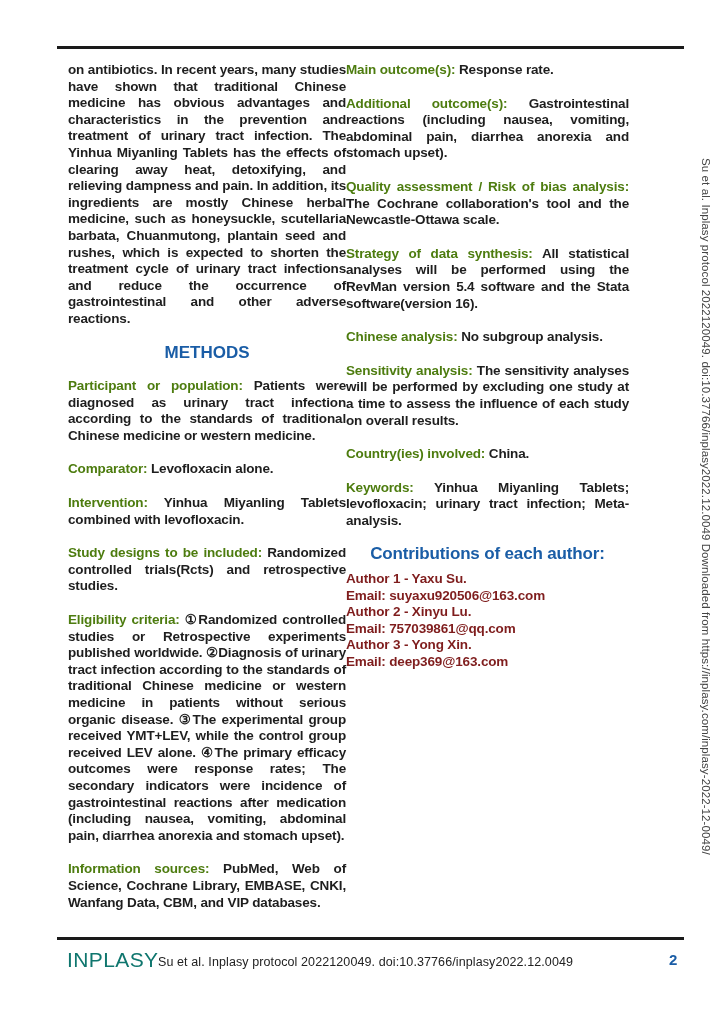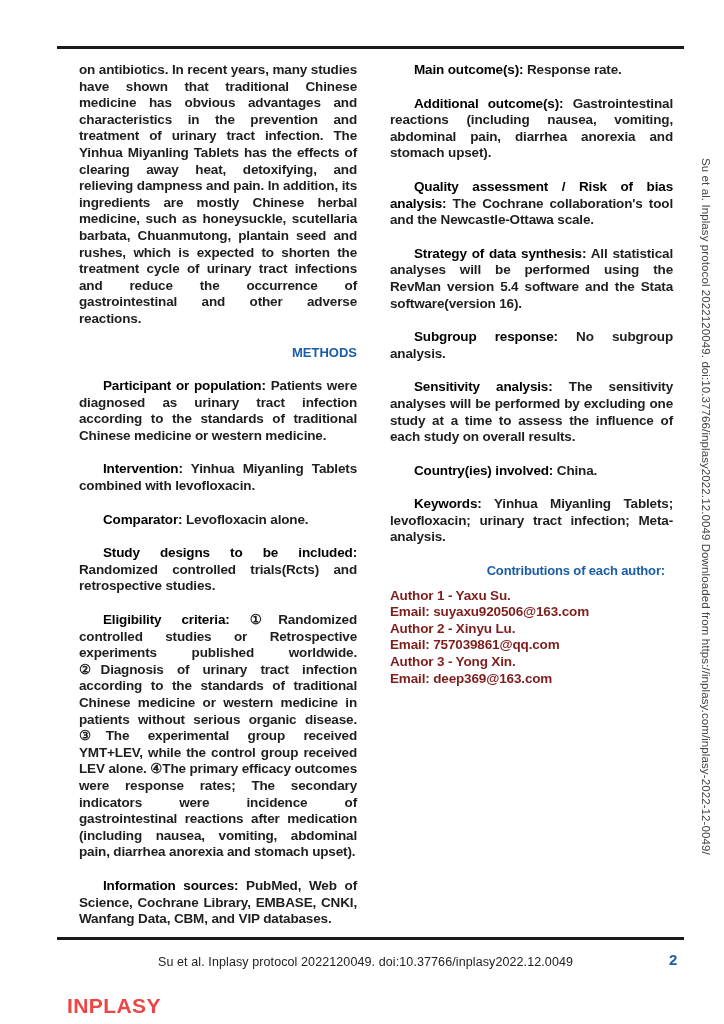--- a/index.html
+++ b/index.html
@@ -13,47 +13,46 @@
   .rule {
     position: absolute;
     left: 57px; width: 627px; height: 3px;
     background: #1a1a1a;
   }
   .rule-top { top: 46px; }
   .rule-bottom { top: 937px; }
 
   .columns {
     position: absolute;
-    left: 79px; top: 62px;
+    left: 68px; top: 62px;
     width: 594px;
     display: flex;
-    gap: 33px;
   }
   .col { display: block; }
   .col-left  { width: 278px; }
   .col-right { width: 283px; }
 
   .para {
     margin: 0 0 17px 0;
     font-size: 13.5px;
     line-height: 16.6px;
     font-weight: 700;
     color: #1e1e1e;
     text-align: justify;
     letter-spacing: -0.15px;
   }
   .para:last-child { margin-bottom: 0; }
-  .sec-label { color: #000000; margin-left: 24px; }
+  .sec-label { color: #4d7c0f; }
   .heading {
     margin: 0 0 17px 0;
-    font-size: 13px;
+    font-size: 17px;
     line-height: 16.6px;
     font-weight: 700;
     color: #1a5da6;
-    text-align: right;
+    text-align: center;
   }
   .contrib { margin: 0; }
   .contrib-heading { margin: 8px; }
   .contrib-line {
     margin: 0;
     font-size: 13.5px;
     line-height: 16.6px;
     font-weight: 700;
     color: #7f1d1d;
     text-align: left;
@@ -69,24 +68,23 @@
     font-weight: 400;
     color: #444444;
     white-space: nowrap;
     letter-spacing: 0.1px;
   }
 
   .footer-logo {
     position: absolute;
     left: 67px; top: 948px;
     font-size: 21px;
-    font-weight: 700;
-    color: #ef4444;
+    font-weight: 400;
+    color: #0f766e;
     letter-spacing: 0.4px;
-    margin-top: 46px;
   }
   .footer-citation {
     position: absolute;
     left: 158px; top: 955px;
     font-size: 12.5px;
     font-weight: 400;
     color: #222222;
     letter-spacing: 0.1px;
   }
   .footer-page {
@@ -104,41 +102,41 @@
 
 <div class="columns">
 
   <div class="col col-left">
     <p class="para"><span>on antibiotics. In recent years, many studies have shown that traditional Chinese medicine has obvious advantages and characteristics in the prevention and treatment of urinary tract infection. The Yinhua Miyanling Tablets has the effects of clearing away heat, detoxifying, and relieving dampness and pain. In addition, its ingredients are mostly Chinese herbal medicine, such as honeysuckle, scutellaria barbata, Chuanmutong, plantain seed and rushes, which is expected to shorten the treatment cycle of urinary tract infections and reduce the occurrence of gastrointestinal and other adverse reactions.</span></p>
 
     <p class="heading">METHODS</p>
 
     <p class="para"><span class="sec-label">Participant or population:</span> <span>Patients were diagnosed as urinary tract infection according to the standards of traditional Chinese medicine or western medicine.</span></p>
 
+    <p class="para"><span class="sec-label">Comparator:</span> <span>Levofloxacin alone.</span></p>
+
     <p class="para"><span class="sec-label">Intervention:</span> <span>Yinhua Miyanling Tablets combined with levofloxacin.</span></p>
-
-    <p class="para"><span class="sec-label">Comparator:</span> <span>Levofloxacin alone.</span></p>
 
     <p class="para"><span class="sec-label">Study designs to be included:</span> <span>Randomized controlled trials(Rcts) and retrospective studies.</span></p>
 
     <p class="para"><span class="sec-label">Eligibility criteria:</span> <span>①Randomized controlled studies or Retrospective experiments published worldwide. ②Diagnosis of urinary tract infection according to the standards of traditional Chinese medicine or western medicine in patients without serious organic disease. ③The experimental group received YMT+LEV, while the control group received LEV alone. ④The primary efficacy outcomes were response rates; The secondary indicators were incidence of gastrointestinal reactions after medication (including nausea, vomiting, abdominal pain, diarrhea anorexia and stomach upset).</span></p>
 
     <p class="para"><span class="sec-label">Information sources:</span> <span>PubMed, Web of Science, Cochrane Library, EMBASE, CNKI, Wanfang Data, CBM, and VIP databases.</span></p>
   </div>
 
   <div class="col col-right">
     <p class="para"><span class="sec-label">Main outcome(s):</span> <span>Response rate.</span></p>
 
     <p class="para"><span class="sec-label">Additional outcome(s):</span> <span>Gastrointestinal reactions (including nausea, vomiting, abdominal pain, diarrhea anorexia and stomach upset).</span></p>
 
     <p class="para"><span class="sec-label">Quality assessment / Risk of bias analysis:</span> <span>The Cochrane collaboration's tool and the Newcastle-Ottawa scale.</span></p>
 
     <p class="para"><span class="sec-label">Strategy of data synthesis:</span> <span>All statistical analyses will be performed using the RevMan version 5.4 software and the Stata software(version 16).</span></p>
 
-    <p class="para"><span class="sec-label">Subgroup response:</span> <span>No subgroup analysis.</span></p>
+    <p class="para"><span class="sec-label">Chinese analysis:</span> <span>No subgroup analysis.</span></p>
 
     <p class="para"><span class="sec-label">Sensitivity analysis:</span> <span>The sensitivity analyses will be performed by excluding one study at a time to assess the influence of each study on overall results.</span></p>
 
     <p class="para"><span class="sec-label">Country(ies) involved:</span> <span>China.</span></p>
 
     <p class="para"><span class="sec-label">Keywords:</span> <span>Yinhua Miyanling Tablets; levofloxacin; urinary tract infection; Meta-analysis.</span></p>
 
     <div class="para contrib">
       <p class="heading contrib-heading">Contributions of each author:</p>
       <p class="contrib-line">Author 1 - Yaxu Su.</p>

